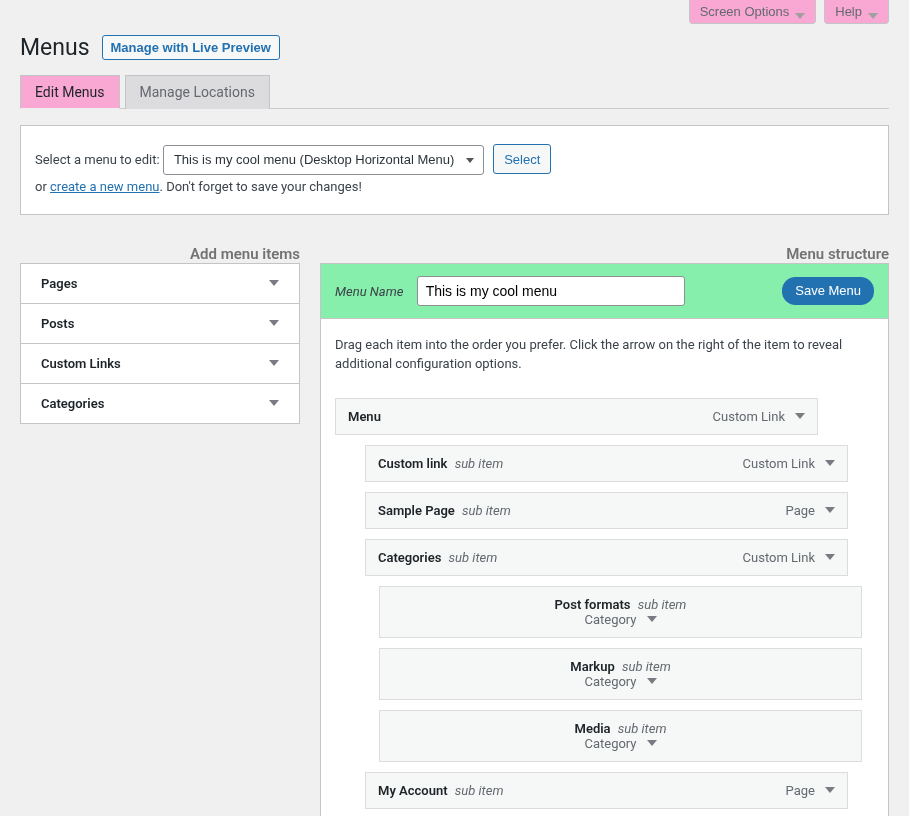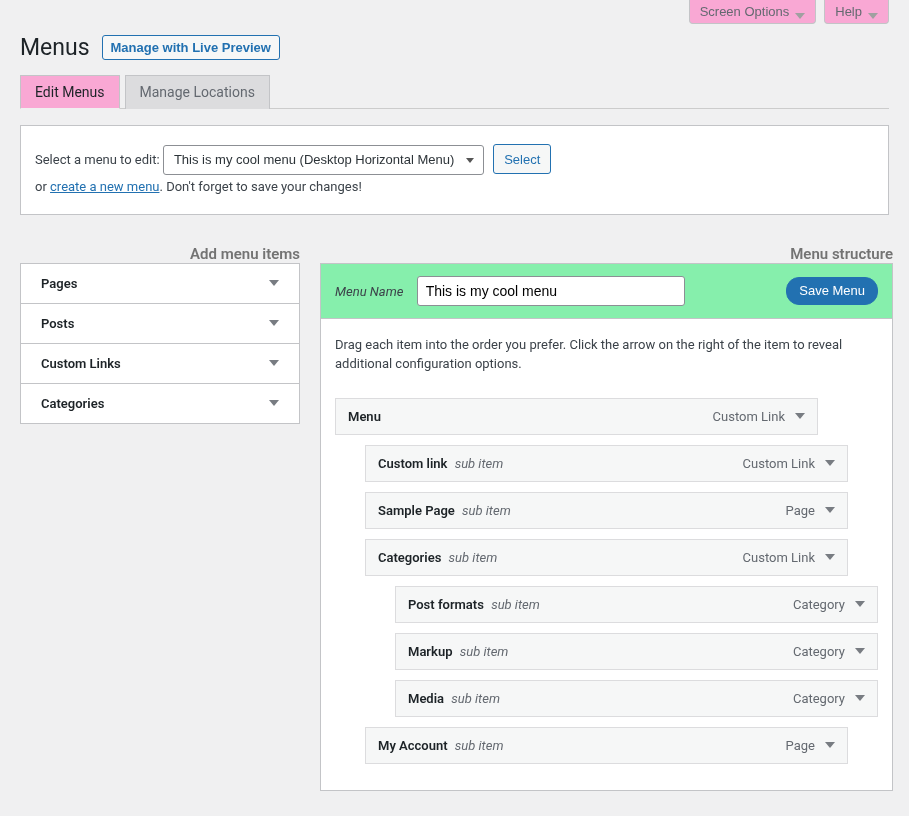--- a/index.html
+++ b/index.html
@@ -204,21 +204,21 @@
     padding: 10px 12px;
     margin-bottom: 10px;
     width: 483px;
     cursor: move;
   }
   .menu-item .title { font-weight: 600; font-size: 13px; color: #1d2327; }
   .menu-item .subtype { color: #646970; font-size: 13px; font-style: italic; margin-left: 4px; font-weight: normal; }
   .menu-item .type { color: #646970; font-size: 13px; margin-right: 10px; }
   .menu-item .right { display: flex; align-items: center; }
   .depth-1 { margin-left: 30px; }
-  .depth-2 { margin-left: 60px; }
+  .depth-2 { margin-left: 44px; flex-direction: column; }
 </style>
 </head>
 <body>
 
 <div class="top-buttons">
   <button class="top-btn">
     <span>Screen Options</span>
     <span class="caret-tab"></span>
   </button>
   <button class="top-btn">

